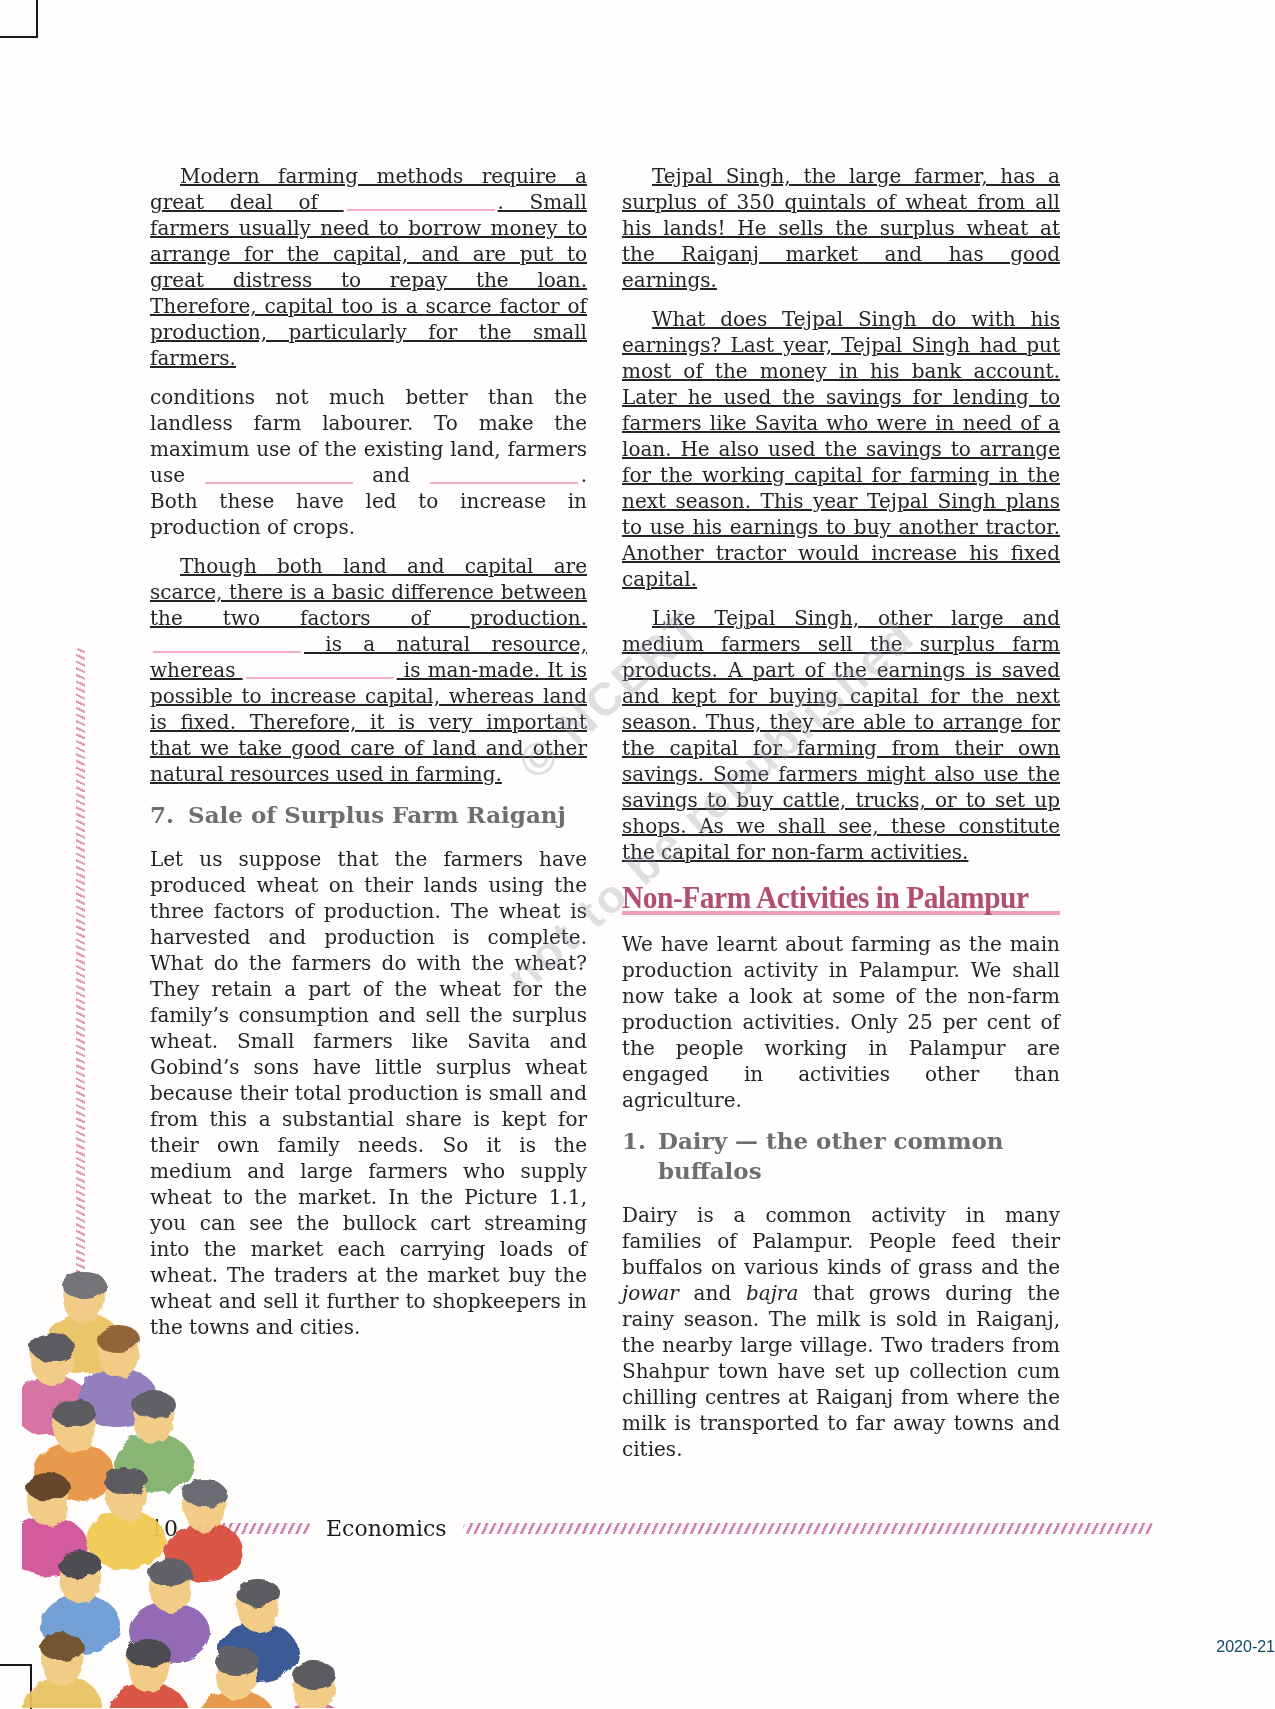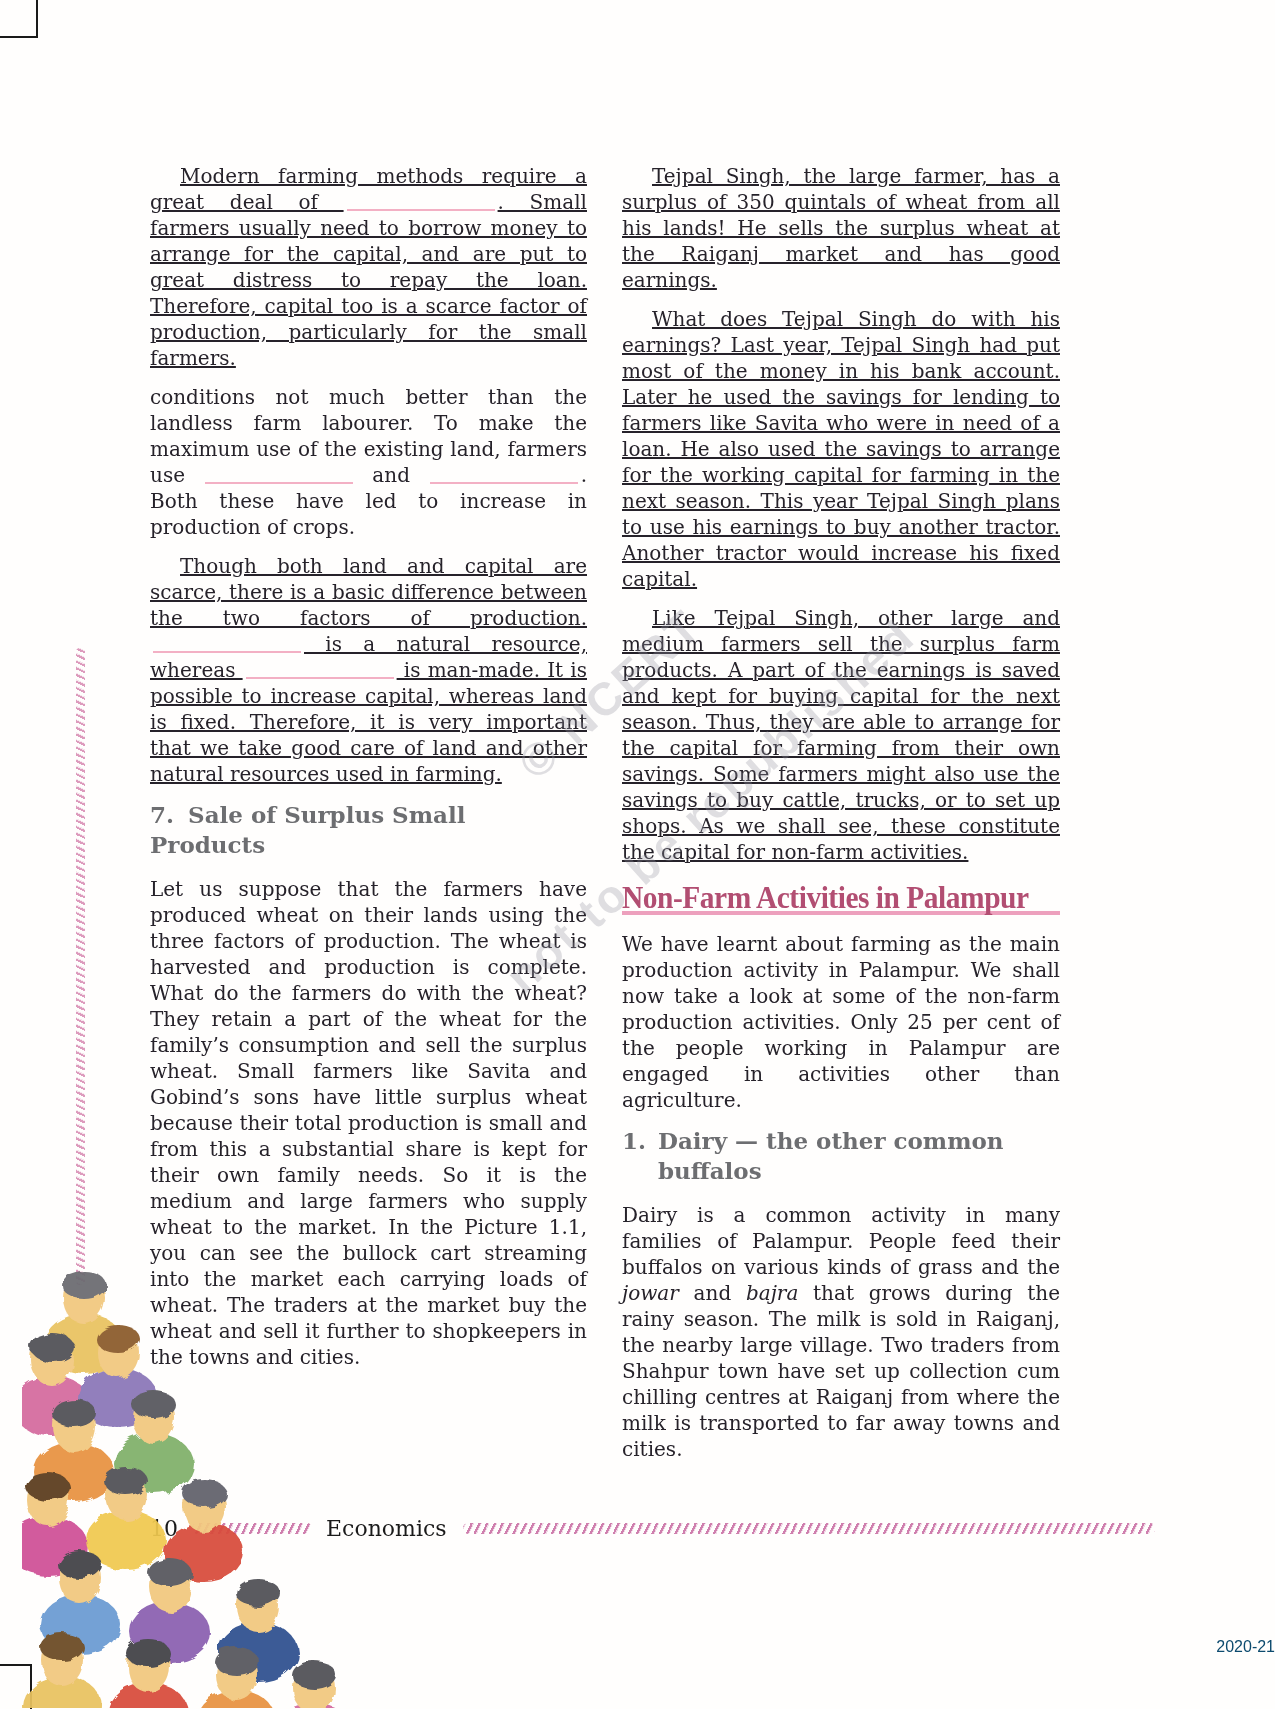--- a/index.html
+++ b/index.html
@@ -146,21 +146,21 @@
           <ellipse cx="292" cy="466" rx="40" ry="30" fill="#d46a9e"></ellipse>
           <ellipse cx="292" cy="420" rx="21" ry="26" fill="#f2c87e"></ellipse>
           <ellipse cx="292" cy="407" rx="22" ry="14" fill="#4f4f55"></ellipse>
         </g>
       </svg></div>
 
   <div class="col left">
     <p class="rich indent"><span>Modern farming methods require a great deal of </span><span class="blank"></span><span>. Small farmers usually need to borrow money to arrange for the capital, and are put to great distress to repay the loan. Therefore, capital too is a scarce factor of production, particularly for the small farmers.</span></p>
     <p class="rich"><span>conditions not much better than the landless farm labourer. To make the maximum use of the existing land, farmers use </span><span class="blank"></span><span> and </span><span class="blank"></span><span>. Both these have led to increase in production of crops.</span></p>
     <p class="rich indent"><span>Though both land and capital are scarce, there is a basic difference between the two factors of production. </span><span class="blank"></span><span> is a natural resource, whereas </span><span class="blank"></span><span> is man-made. It is possible to increase capital, whereas land is fixed. Therefore, it is very important that we take good care of land and other natural resources used in farming.</span></p>
-    <h3 class="gray"><span class="hnum">7.</span><span class="htext">Sale of Surplus Small Products</span></h3>
+    <h3 class="gray"><span class="hnum">7.</span><span class="htext">Sale of Surplus Farm Raiganj</span></h3>
     <p>Let us suppose that the farmers have produced wheat on their lands using the three factors of production. The wheat is harvested and production is complete. What do the farmers do with the wheat? They retain a part of the wheat for the family’s consumption and sell the surplus wheat. Small farmers like Savita and Gobind’s sons have little surplus wheat because their total production is small and from this a substantial share is kept for their own family needs. So it is the medium and large farmers who supply wheat to the market. In the Picture 1.1, you can see the bullock cart streaming into the market each carrying loads of wheat. The traders at the market buy the wheat and sell it further to shopkeepers in the towns and cities.</p>
   </div>
 
   <div class="col right">
     <p class="indent">Tejpal Singh, the large farmer, has a surplus of 350 quintals of wheat from all his lands! He sells the surplus wheat at the Raiganj market and has good earnings.</p>
     <p class="indent">What does Tejpal Singh do with his earnings? Last year, Tejpal Singh had put most of the money in his bank account. Later he used the savings for lending to farmers like Savita who were in need of a loan. He also used the savings to arrange for the working capital for farming in the next season. This year Tejpal Singh plans to use his earnings to buy another tractor. Another tractor would increase his fixed capital.</p>
     <p class="indent">Like Tejpal Singh, other large and medium farmers sell the surplus farm products. A part of the earnings is saved and kept for buying capital for the next season. Thus, they are able to arrange for the capital for farming from their own savings. Some farmers might also use the savings to buy cattle, trucks, or to set up shops. As we shall see, these constitute the capital for non-farm activities.</p>
     <h2 class="red"><span class="scale">Non-Farm Activities in Palampur</span></h2>
     <p>We have learnt about farming as the main production activity in Palampur. We shall now take a look at some of the non-farm production activities. Only 25 per cent of the people working in Palampur are engaged in activities other than agriculture.</p>
     <h3 class="gray hang">

